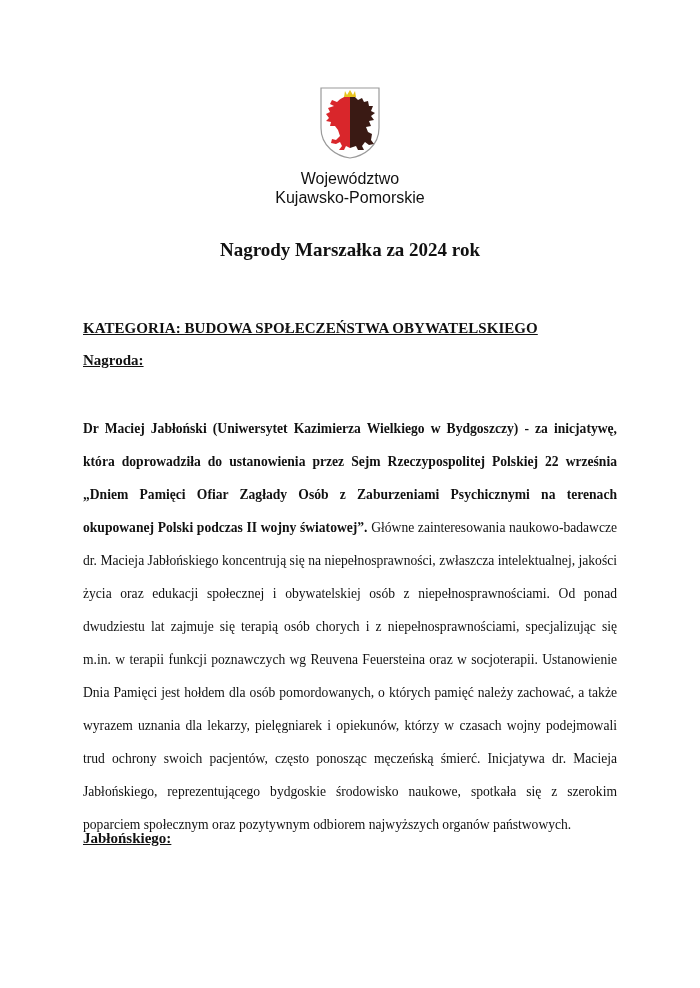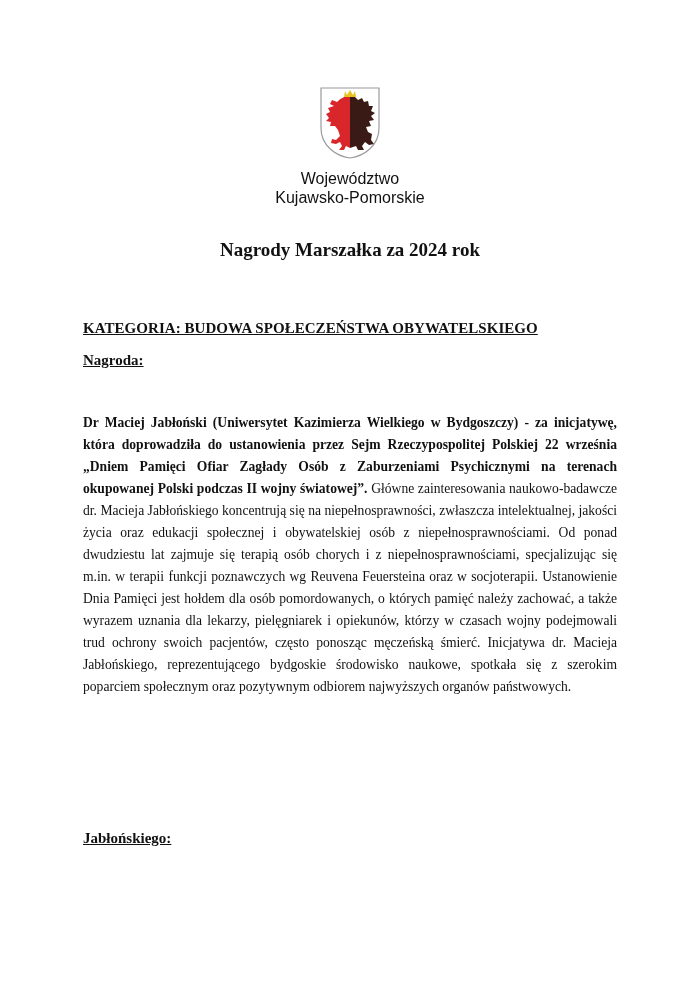--- a/index.html
+++ b/index.html
@@ -8,21 +8,21 @@
     .page { position: absolute; left: 0; top: 0; width: 700px; height: 988px; background: #fff; }
     .crest { position: absolute; left: 318px; top: 84px; width: 64px; height: 76px; }
     .center { position: absolute; left: 0; width: 700px; text-align: center; }
     .voiv { top: 170px; font-size: 16px; line-height: 18.5px; font-family: Liberation Sans, sans-serif; }
     .title { top: 241px; font-size: 19px; line-height: 18.5px; font-weight: bold; font-family: "Liberation Serif", serif; }
     .heading { position: absolute; left: 83px; font-size: 15px; font-weight: bold; text-decoration: underline;
                font-family: "Liberation Serif", serif; white-space: nowrap; }
     .h-cat { top: 320px; letter-spacing: 0.05px; }
     .h-prize { top: 352px; }
     .h-dist { top: 830px; }
-    .body-text { position: absolute; left: 83px; top: 412px; width: 534px; font-size: 13.6px; line-height: 22px;
+    .body-text { position: absolute; left: 83px; top: 412px; width: 534px; font-size: 13.6px; line-height: 33px;
                  text-align: justify; font-family: "Liberation Serif", serif; }
     .body-text .bold { font-weight: bold; }
   </style>
 </head>
 <body>
 
 <div class="page">
 
   <svg class="crest" viewBox="0 0 64 76">
     <path d="M3 4 H61 V44 C61 62 46 72 32 74 C18 72 3 62 3 44 Z" fill="#fff" stroke="#9a9a9a" stroke-width="1.2"></path>

